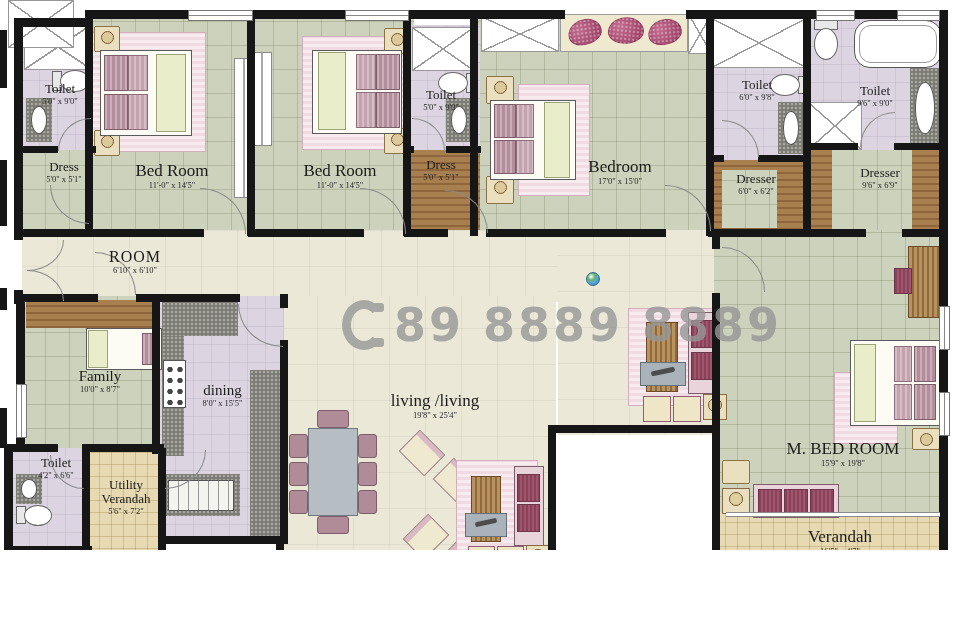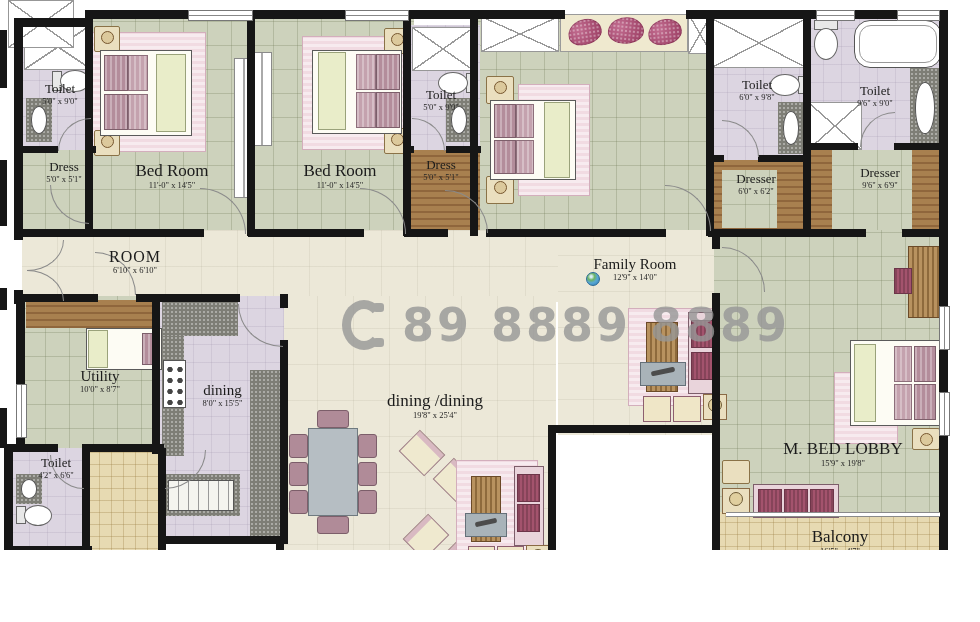--- a/index.html
+++ b/index.html
@@ -81,21 +81,21 @@
   .globe{position:absolute;z-index:31;width:12px;height:12px;border-radius:50%;border:1px solid #2a6a96;
      background:radial-gradient(circle at 35% 30%,#d8eef8 8%,#6db463 30%,#58a7d6 55%,#2f7fb0);}
   
   .lbl{position:absolute;text-align:center;color:#1b1b1b;line-height:1.08;z-index:30;}
   .lbl .rn{font-size:15px;}
   .lbl .rd{font-size:8.5px;margin-top:1px;color:#262626;}
   .lbl-lg .rn{font-size:17px;}
   .lbl-sm .rn{font-size:13px;}
   .lbl-lobby .rn{font-size:16px;letter-spacing:1px;}
   
-  .wm{position:absolute;z-index:40;display:flex;align-items:center;gap:16px;opacity:.8;}
+  .wm{position:absolute;z-index:40;display:flex;align-items:center;gap:8px;opacity:.8;}
   .wm .wmtext{font-family:"DejaVu Sans","Liberation Sans",sans-serif;font-weight:800;font-size:46px;
       color:#979797;letter-spacing:3px;}
   .wmph{position:relative;width:26px;height:32px;border:9px solid #979797;border-right-color:transparent;
       border-radius:50%;}
   .wmph .e1,.wmph .e2{position:absolute;width:11px;height:9px;background:#979797;border-radius:3px;right:-7px;}
   .wmph .e1{top:-6px;} .wmph .e2{bottom:-6px;}
 </style>
 </head>
 <body>
 
@@ -410,20 +410,24 @@
     <div class="rd">11'-0" x 14'5"</div>
   </div>
   <div class="lbl lbl-sm" style="left:408px;top:88px;width:66px">
     <div class="rn">Toilet</div>
     <div class="rd">5'0" x 9'0"</div>
   </div>
   <div class="lbl lbl-sm" style="left:406px;top:158px;width:70px">
     <div class="rn">Dress</div>
     <div class="rd">5'0" x 5'1"</div>
   </div>
+  <div class="lbl lbl-lg" style="left:560px;top:158px;width:120px">
+    <div class="rn">Bedroom</div>
+    <div class="rd">17'0" x 15'0"</div>
+  </div>
   <div class="lbl lbl-sm" style="left:722px;top:78px;width:70px">
     <div class="rn">Toilet</div>
     <div class="rd">6'0" x 9'8"</div>
   </div>
   <div class="lbl lbl-sm" style="left:840px;top:84px;width:70px">
     <div class="rn">Toilet</div>
     <div class="rd">9'6" x 9'0"</div>
   </div>
   <div class="lbl lbl-sm" style="left:718px;top:172px;width:76px">
     <div class="rn">Dresser</div>
@@ -431,46 +435,46 @@
   </div>
   <div class="lbl lbl-sm" style="left:842px;top:166px;width:76px">
     <div class="rn">Dresser</div>
     <div class="rd">9'6" x 6'9"</div>
   </div>
   <div class="lbl lbl-lobby" style="left:80px;top:248px;width:110px">
     <div class="rn">ROOM</div>
     <div class="rd">6'10" x 6'10"</div>
   </div>
   <div class="globe" style="left:586px;top:272px"></div>
-  <div class="lbl" style="left:575px;top:256px;width:120px">
-    <div class="rn">Family Room</div>
-    <div class="rd">12'9" x 14'0"</div>
-  </div>
   <div class="lbl" style="left:60px;top:368px;width:80px">
-    <div class="rn">Utility</div>
+    <div class="rn">Family</div>
     <div class="rd">10'0" x 8'7"</div>
   </div>
   <div class="lbl" style="left:180px;top:382px;width:85px">
     <div class="rn">dining</div>
     <div class="rd">8'0" x 15'5"</div>
   </div>
   <div class="lbl lbl-sm" style="left:24px;top:456px;width:64px">
     <div class="rn">Toilet</div>
     <div class="rd">4'2" x 6'6"</div>
   </div>
+  <div class="lbl lbl-sm" style="left:88px;top:478px;width:76px">
+    <div class="rn">Utility Verandah</div>
+    <div class="rd">5'6" x 7'2"</div>
+  </div>
   <div class="lbl lbl-lg" style="left:370px;top:392px;width:130px">
-    <div class="rn">dining /dining</div>
+    <div class="rn">living /living</div>
     <div class="rd">19'8" x 25'4"</div>
   </div>
   <div class="lbl lbl-lg" style="left:768px;top:440px;width:150px">
-    <div class="rn">M. BED LOBBY</div>
+    <div class="rn">M. BED ROOM</div>
     <div class="rd">15'9" x 19'8"</div>
   </div>
   <div class="lbl lbl-lg" style="left:790px;top:528px;width:100px">
-    <div class="rn">Balcony</div>
+    <div class="rn">Verandah</div>
     <div class="rd">16'5" x 4'7"</div>
   </div>
 
   <div class="wm" style="left:342px;top:298px">
     <div class="wmph">
       <span class="e1"></span>
       <span class="e2"></span>
     </div>
     <div class="wmtext">89 8889 8889</div>
   </div>

